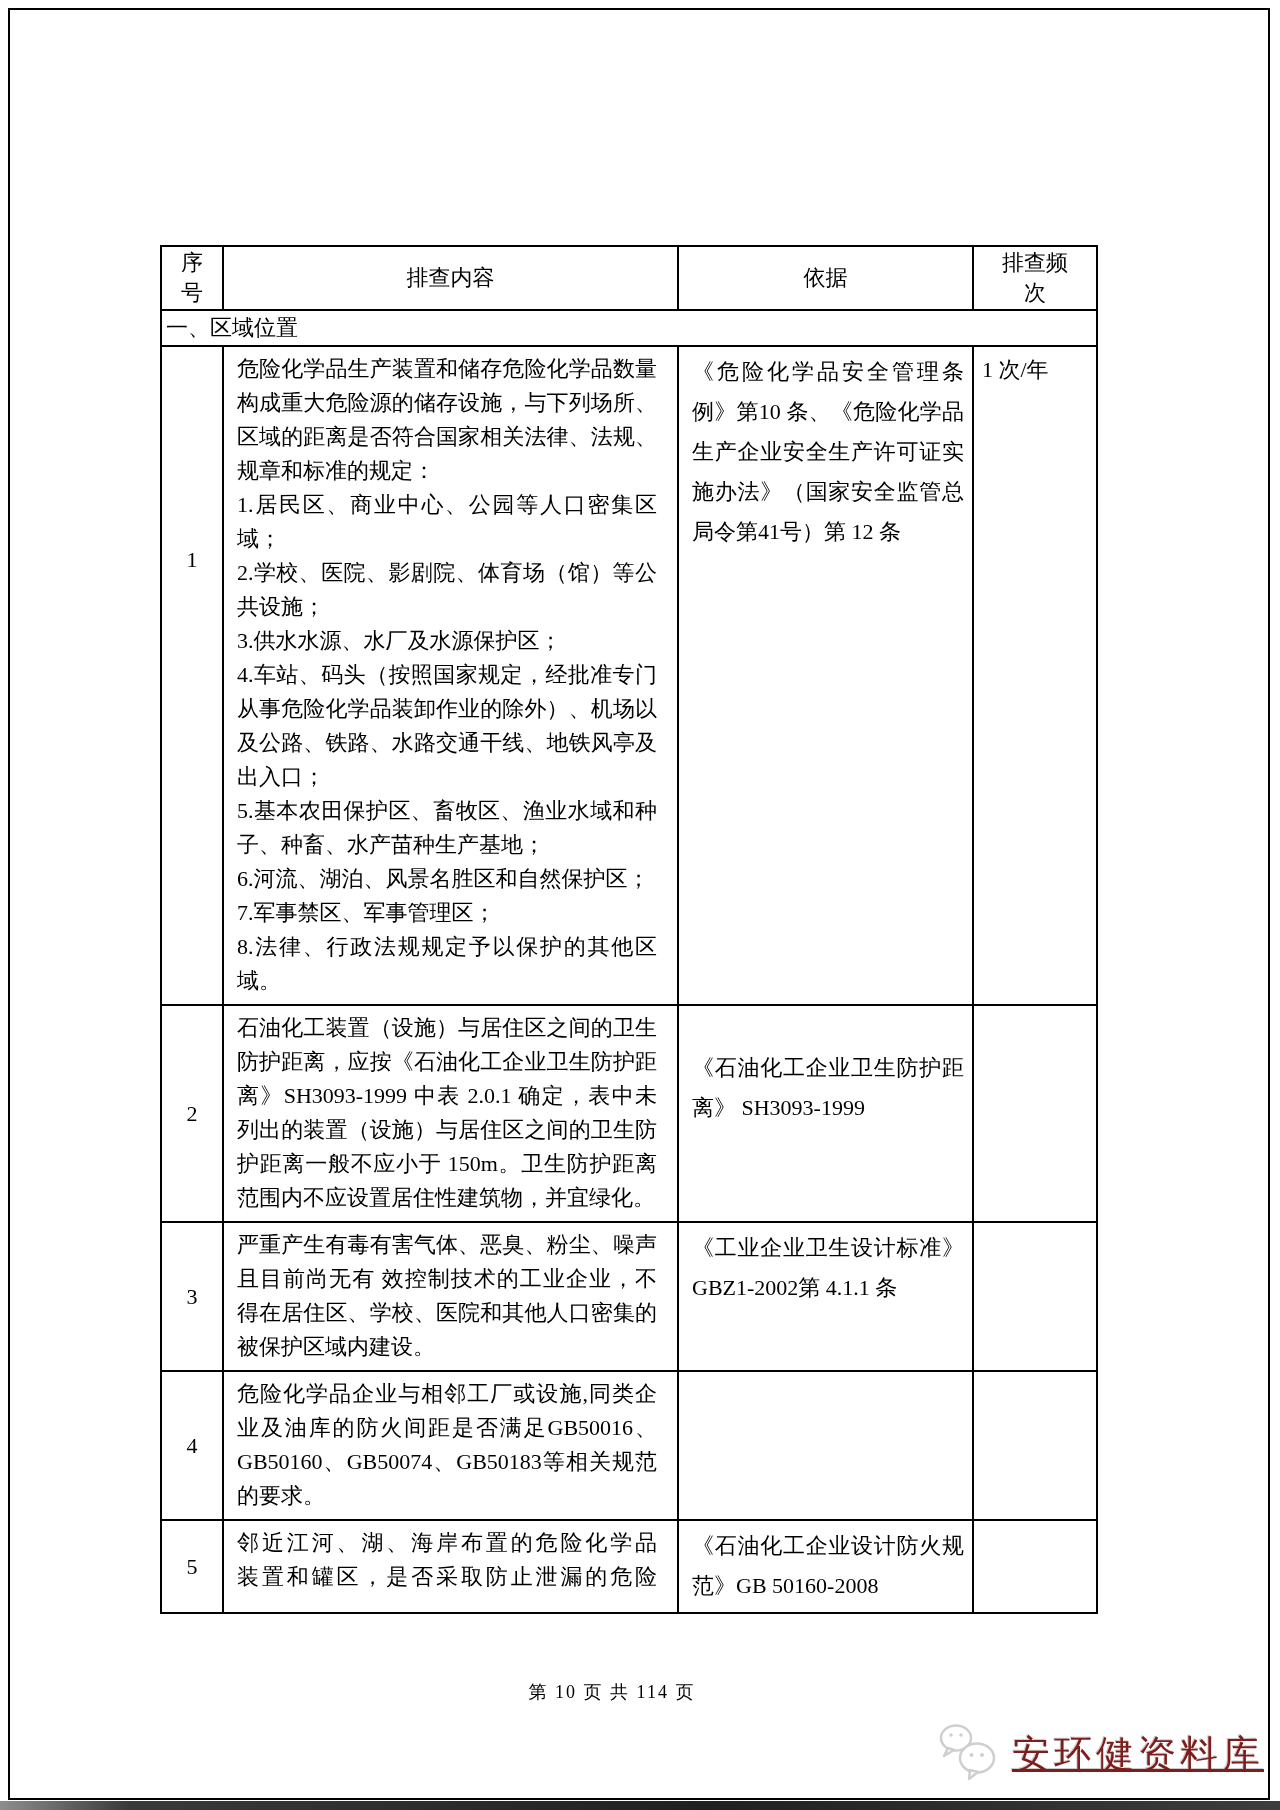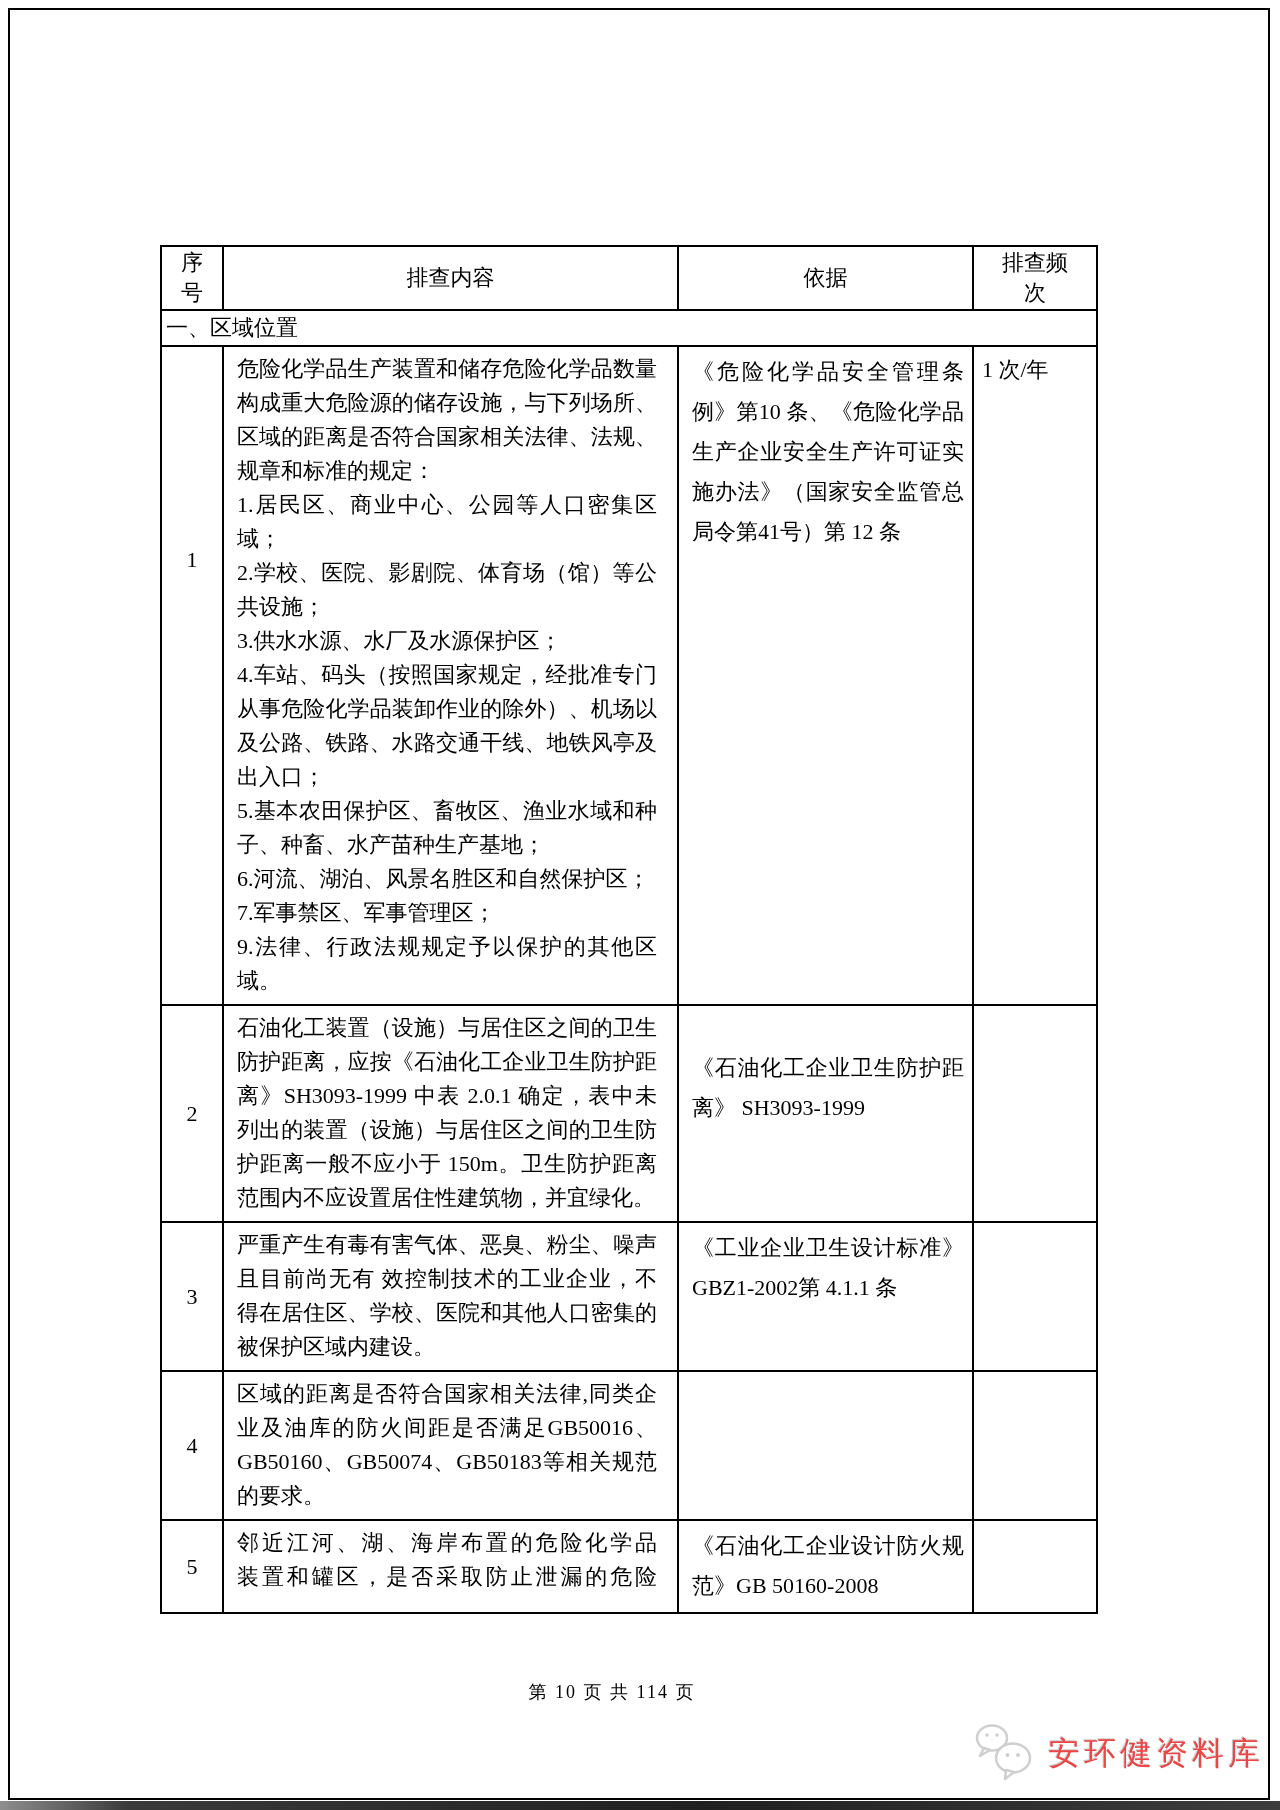--- a/index.html
+++ b/index.html
@@ -56,23 +56,24 @@
   }
   .footer {
     position:absolute; top:1680px; left:0; width:1224px;
     text-align:center; font-size:18px; letter-spacing:2px;
   }
   .watermark {
     position:absolute; top:1722px; right:16px;
     display:flex; align-items:center; gap:10px;
   }
   .wm-text {
-    font-size:32px; letter-spacing:4px; color:#ef4444;
+    font-size:38px; letter-spacing:4px; color:#7f1d1d;
     text-shadow:1px 1px 0 #ffffff, -1px -1px 0 #cccccc;
     white-space:nowrap;
+    text-decoration:underline;
   }
   .bottom-strip {
     position:absolute; bottom:0; left:0; width:1280px; height:9px;
     background:linear-gradient(to right,#8e8e8e,#3a3a3a 10%,#202020 55%,#3d3d3d 100%);
   }
 </style>
 </head>
 <body>
 
 <div class="page">
@@ -104,39 +105,39 @@
       <tr>
         <td class="num num-high">1</td>
         <td class="content">危险化学品生产装置和储存危险化学品数量构成重大危险源的储存设施，与下列场所、区域的距离是否符合国家相关法律、法规、规章和标准的规定：
 1.居民区、商业中心、公园等人口密集区域；
 2.学校、医院、影剧院、体育场（馆）等公共设施；
 3.供水水源、水厂及水源保护区；
 4.车站、码头（按照国家规定，经批准专门从事危险化学品装卸作业的除外）、机场以及公路、铁路、水路交通干线、地铁风亭及出入口；
 5.基本农田保护区、畜牧区、渔业水域和种子、种畜、水产苗种生产基地；
 6.河流、湖泊、风景名胜区和自然保护区；
 7.军事禁区、军事管理区；
-9.法律、行政法规规定予以保护的其他区域。</td>
+8.法律、行政法规规定予以保护的其他区域。</td>
         <td class="basis">《危险化学品安全管理条例》第10 条、《危险化学品生产企业安全生产许可证实施办法》（国家安全监管总局令第41号）第 12 条</td>
         <td class="freq">1 次/年</td>
       </tr>
       <tr>
         <td class="num">2</td>
         <td class="content">石油化工装置（设施）与居住区之间的卫生防护距离，应按《石油化工企业卫生防护距离》SH3093-1999 中表 2.0.1 确定，表中未列出的装置（设施）与居住区之间的卫生防护距离一般不应小于 150m。卫生防护距离范围内不应设置居住性建筑物，并宜绿化。</td>
         <td class="basis offset">《石油化工企业卫生防护距离》  SH3093-1999</td>
         <td class="freq"></td>
       </tr>
       <tr>
         <td class="num">3</td>
         <td class="content">严重产生有毒有害气体、恶臭、粉尘、噪声且目前尚无有 效控制技术的工业企业，不得在居住区、学校、医院和其他人口密集的被保护区域内建设。</td>
         <td class="basis">《工业企业卫生设计标准》GBZ1-2002第 4.1.1 条</td>
         <td class="freq"></td>
       </tr>
       <tr>
         <td class="num">4</td>
-        <td class="content">区域的距离是否符合国家相关法律,同类企业及油库的防火间距是否满足GB50016、GB50160、GB50074、GB50183等相关规范的要求。</td>
+        <td class="content">危险化学品企业与相邻工厂或设施,同类企业及油库的防火间距是否满足GB50016、GB50160、GB50074、GB50183等相关规范的要求。</td>
         <td class="basis"></td>
         <td class="freq"></td>
       </tr>
       <tr>
         <td class="num">5</td>
         <td class="content stretch">邻近江河、湖、海岸布置的危险化学品
 装置和罐区，是否采取防止泄漏的危险</td>
         <td class="basis">《石油化工企业设计防火规范》GB 50160-2008</td>
         <td class="freq"></td>
       </tr>

